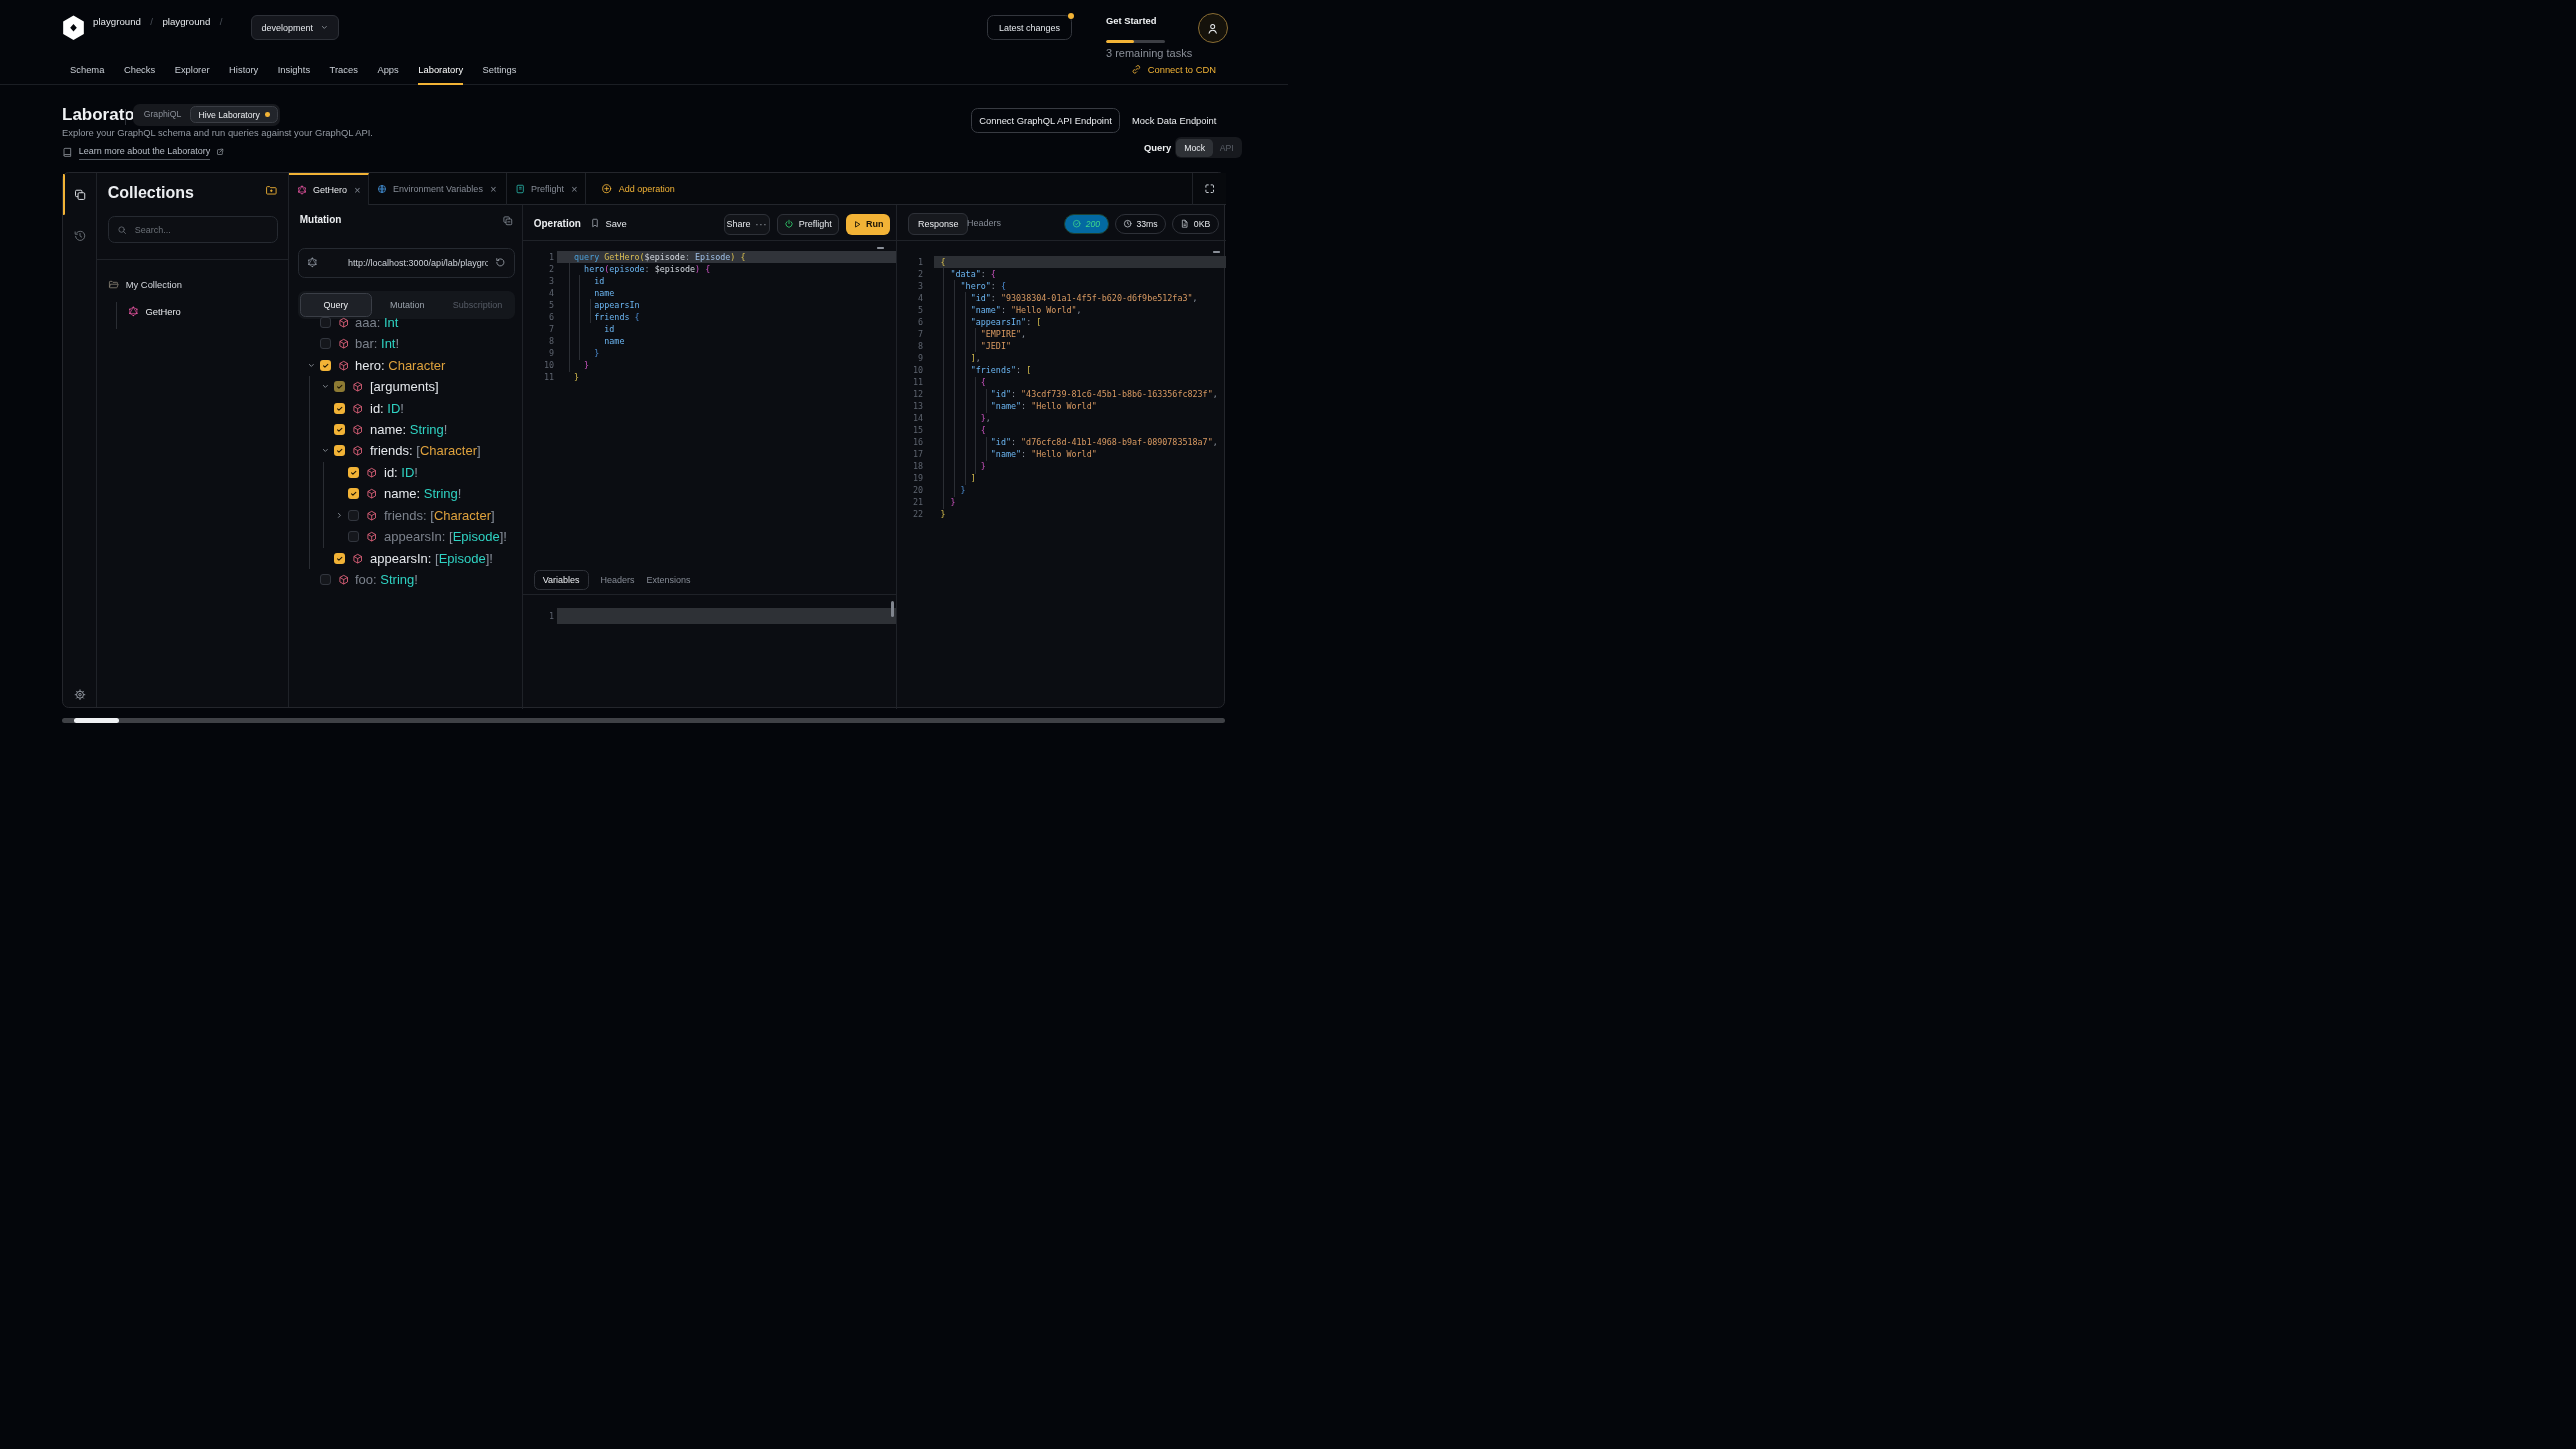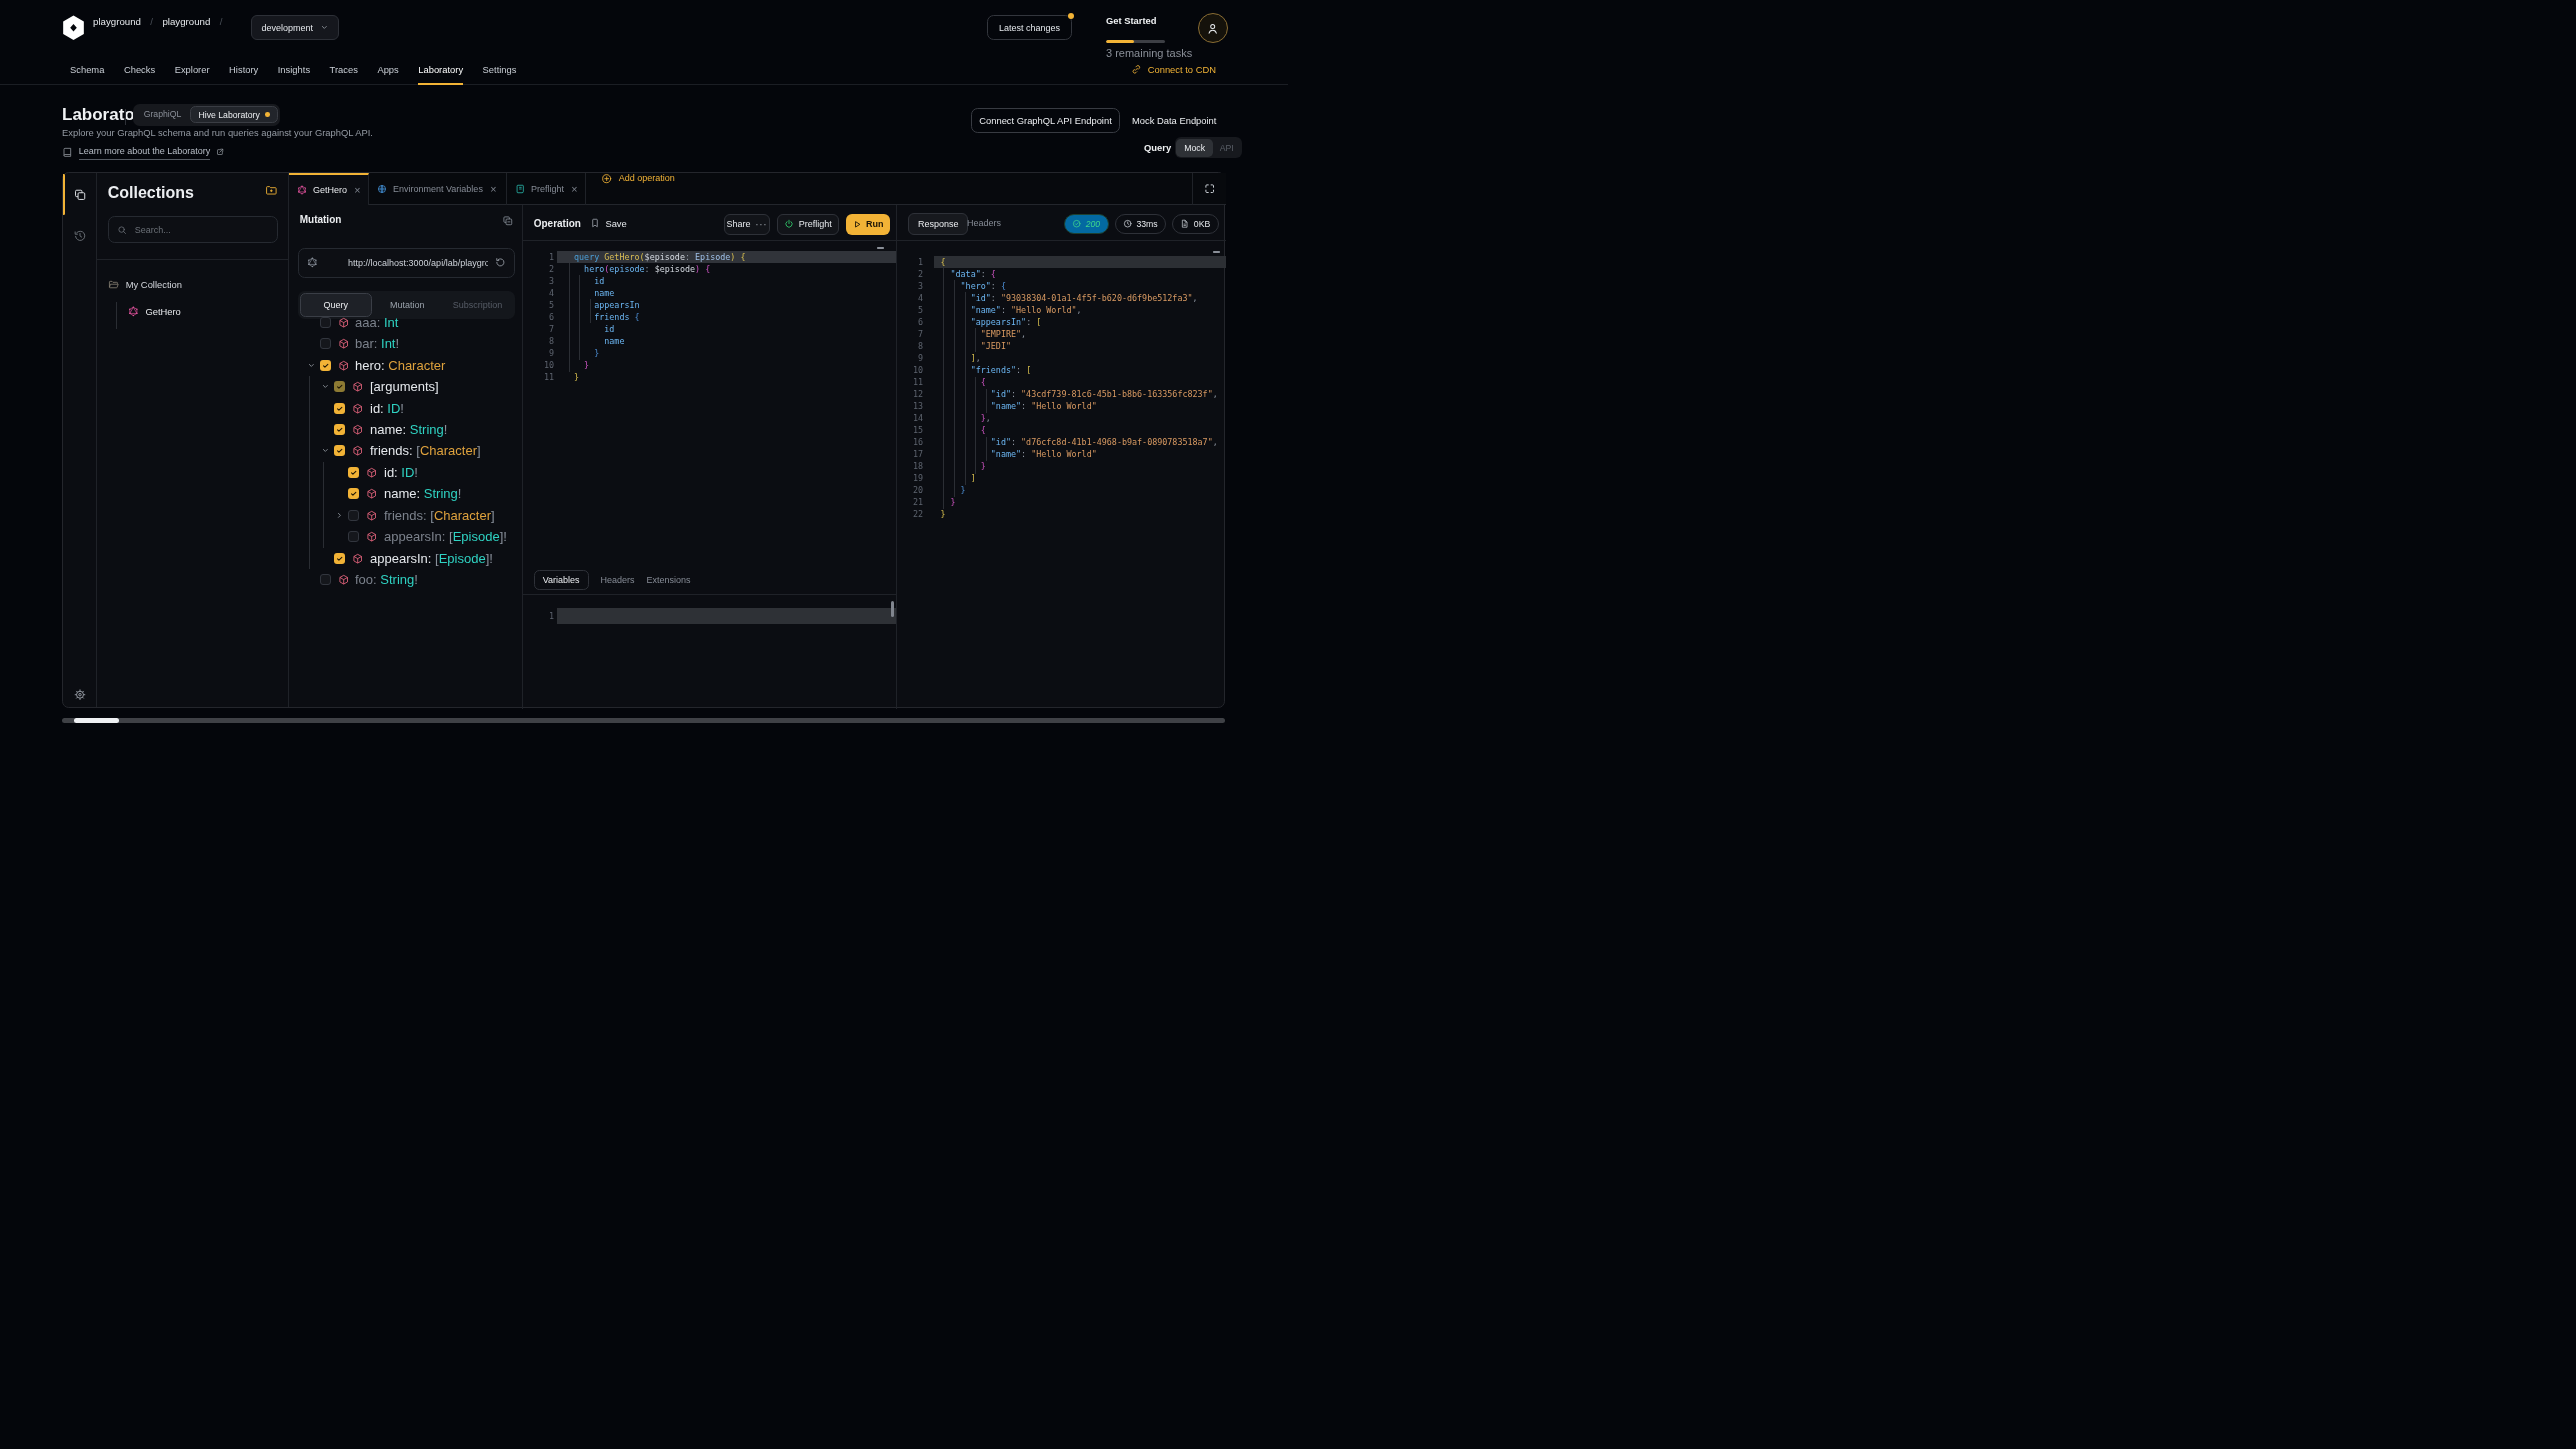--- a/index.html
+++ b/index.html
@@ -69,21 +69,21 @@
   .tree-guide{position:absolute;width:0.7px;background:#2a2d33;}
 
   
   .rest{position:absolute;left:226px;top:0;width:937px;height:100%;}
   .tabbar{position:absolute;left:0;top:0;width:100%;height:32px;background:#07090d;border-bottom:0.7px solid #23262c;display:flex;}
   .etab{position:relative;height:32px;display:flex;align-items:center;gap:6px;padding:0 8px;border-right:0.7px solid #1f2228;cursor:pointer;}
   .etab .lbl{font-size:9px;color:#e8eaed;white-space:nowrap;}
   .etab .lbl.dim{color:#868c96;}
   .etab.active{height:32px;z-index:2;background:#0b0d12;border-top:2px solid #f2b336;padding-top:0;}
   .tab-close{font-size:10.7px;color:#7c828c;margin-left:1.3px;cursor:pointer;line-height:1;}
-  .tab-action{height:32px;display:flex;gap:6px;padding:0 6.7px 0 15.4px;color:#f2b336;font-size:9px;cursor:pointer;}
+  .tab-action{height:32px;display:flex;align-items:center;gap:6px;padding:0 6.7px 0 15.4px;color:#f2b336;font-size:9px;cursor:pointer;}
   .fs-cell{position:absolute;right:0;top:0;width:34px;height:32px;border-left:0.7px solid #1f2228;display:flex;align-items:center;justify-content:center;color:#d7dce3;cursor:pointer;}
 
   
   .bldcol{position:absolute;left:0;top:32px;width:234px;height:504px;border-right:0.7px solid #1f2228;}
   .opcol{position:absolute;left:234px;top:32px;width:374px;height:504px;border-right:0.7px solid #1f2228;}
   .respcol{position:absolute;left:608px;top:32px;width:329px;height:504px;}
 
   .bld-title{position:absolute;left:10.7px;top:9.4px;font-size:10px;font-weight:600;color:#eceef1;}
   .bld-copy{position:absolute;left:213px;top:10px;width:11.4px;height:11.4px;color:#8a919c;cursor:pointer;}
   .url-box{position:absolute;left:8.7px;top:43px;width:217px;height:29.5px;background:#0d0f14;border:0.7px solid #262a31;border-radius:6.7px;

